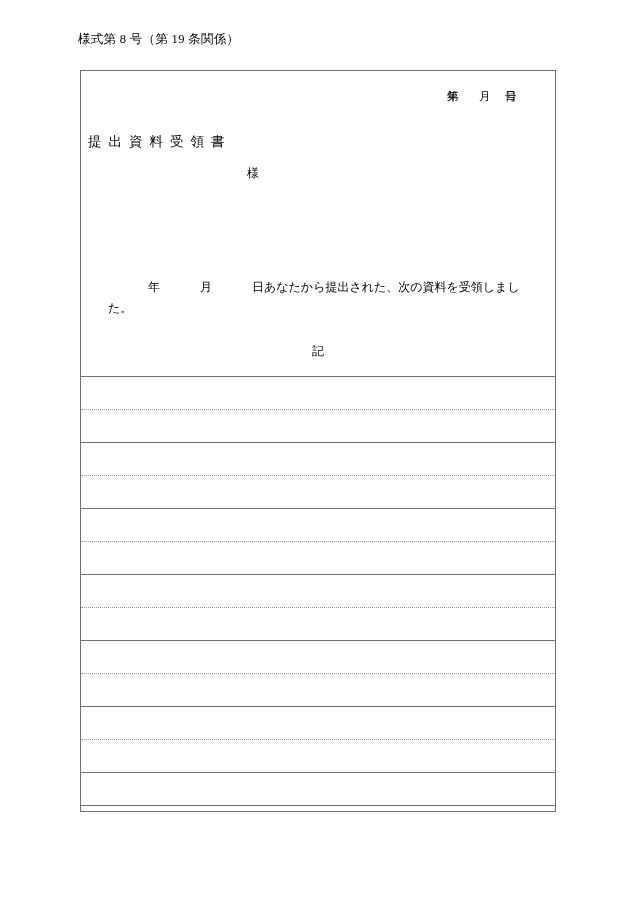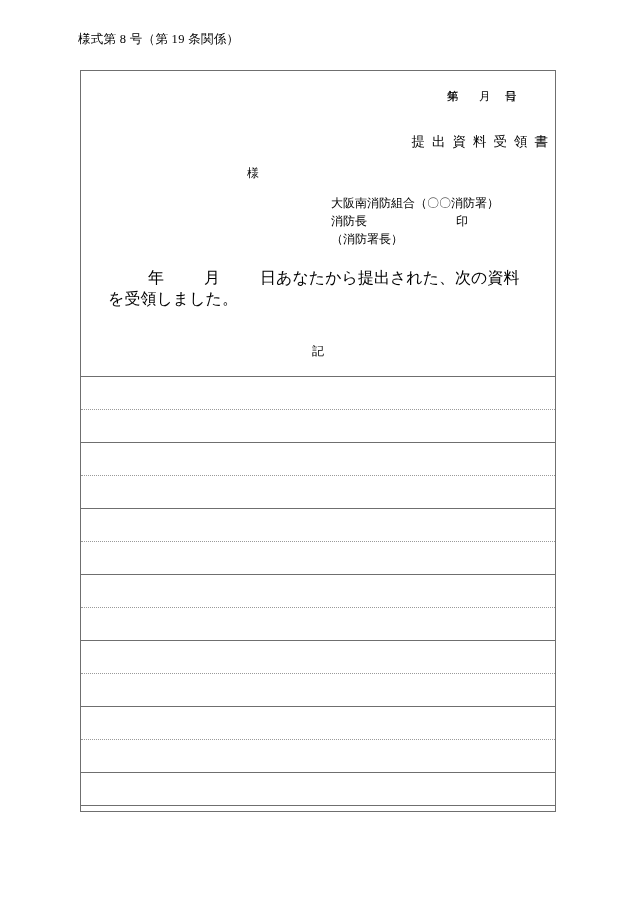--- a/index.html
+++ b/index.html
@@ -66,21 +66,21 @@
   }
   .number-block .v2 {
     position: absolute;
     left: 32px;
   }
   .title {
     position: absolute;
     left: 0;
     right: 0;
     top: 62px;
-    text-align: right;
+    text-align: left;
     font-size: 13.5px;
     letter-spacing: 7px;
     padding-left: 7px;
   }
   .addressee {
     position: absolute;
     left: 166px;
     top: 94px;
     font-size: 12px;
   }
@@ -97,22 +97,22 @@
     height: 18px;
   }
   .issuer .seal {
     position: absolute;
     left: 125px;
   }
   .body-text {
     position: absolute;
     left: 27px;
     right: 20px;
-    top: 196px;
-    font-size: 16px;
+    top: 206px;
+    font-size: 12px;
     line-height: 21px;
   }
   .sp-a { display: inline-block; width: 40px; }
   .sp-b { display: inline-block; width: 40px; }
   .ki {
     position: absolute;
     left: 0;
     right: 0;
     top: 272px;
     text-align: center;
@@ -158,28 +158,20 @@
           <span class="k">年</span>
           <span class="v2">月</span>
           <span class="v">日</span>
         </span>
       </div>
 
       <div class="title">提出資料受領書</div>
 
       <div class="addressee">様</div>
 
-      <div class="issuer">
-        <div class="line">大阪南消防組合（〇〇消防署）</div>
-        <div class="line">
-          <span>消防長</span>
-          <span class="seal">印</span>
-        </div>
-        <div class="line">（消防署長）</div>
-      </div>
 
       <div class="body-text">
         <div>
           <span class="sp-a"></span><span>年</span><span class="sp-b"></span><span>月</span><span class="sp-b"></span><span>日あなたから提出された、次の資料を受領しました。</span>
         </div>
       </div>
 
       <div class="ki">記</div>
     </div>
 

